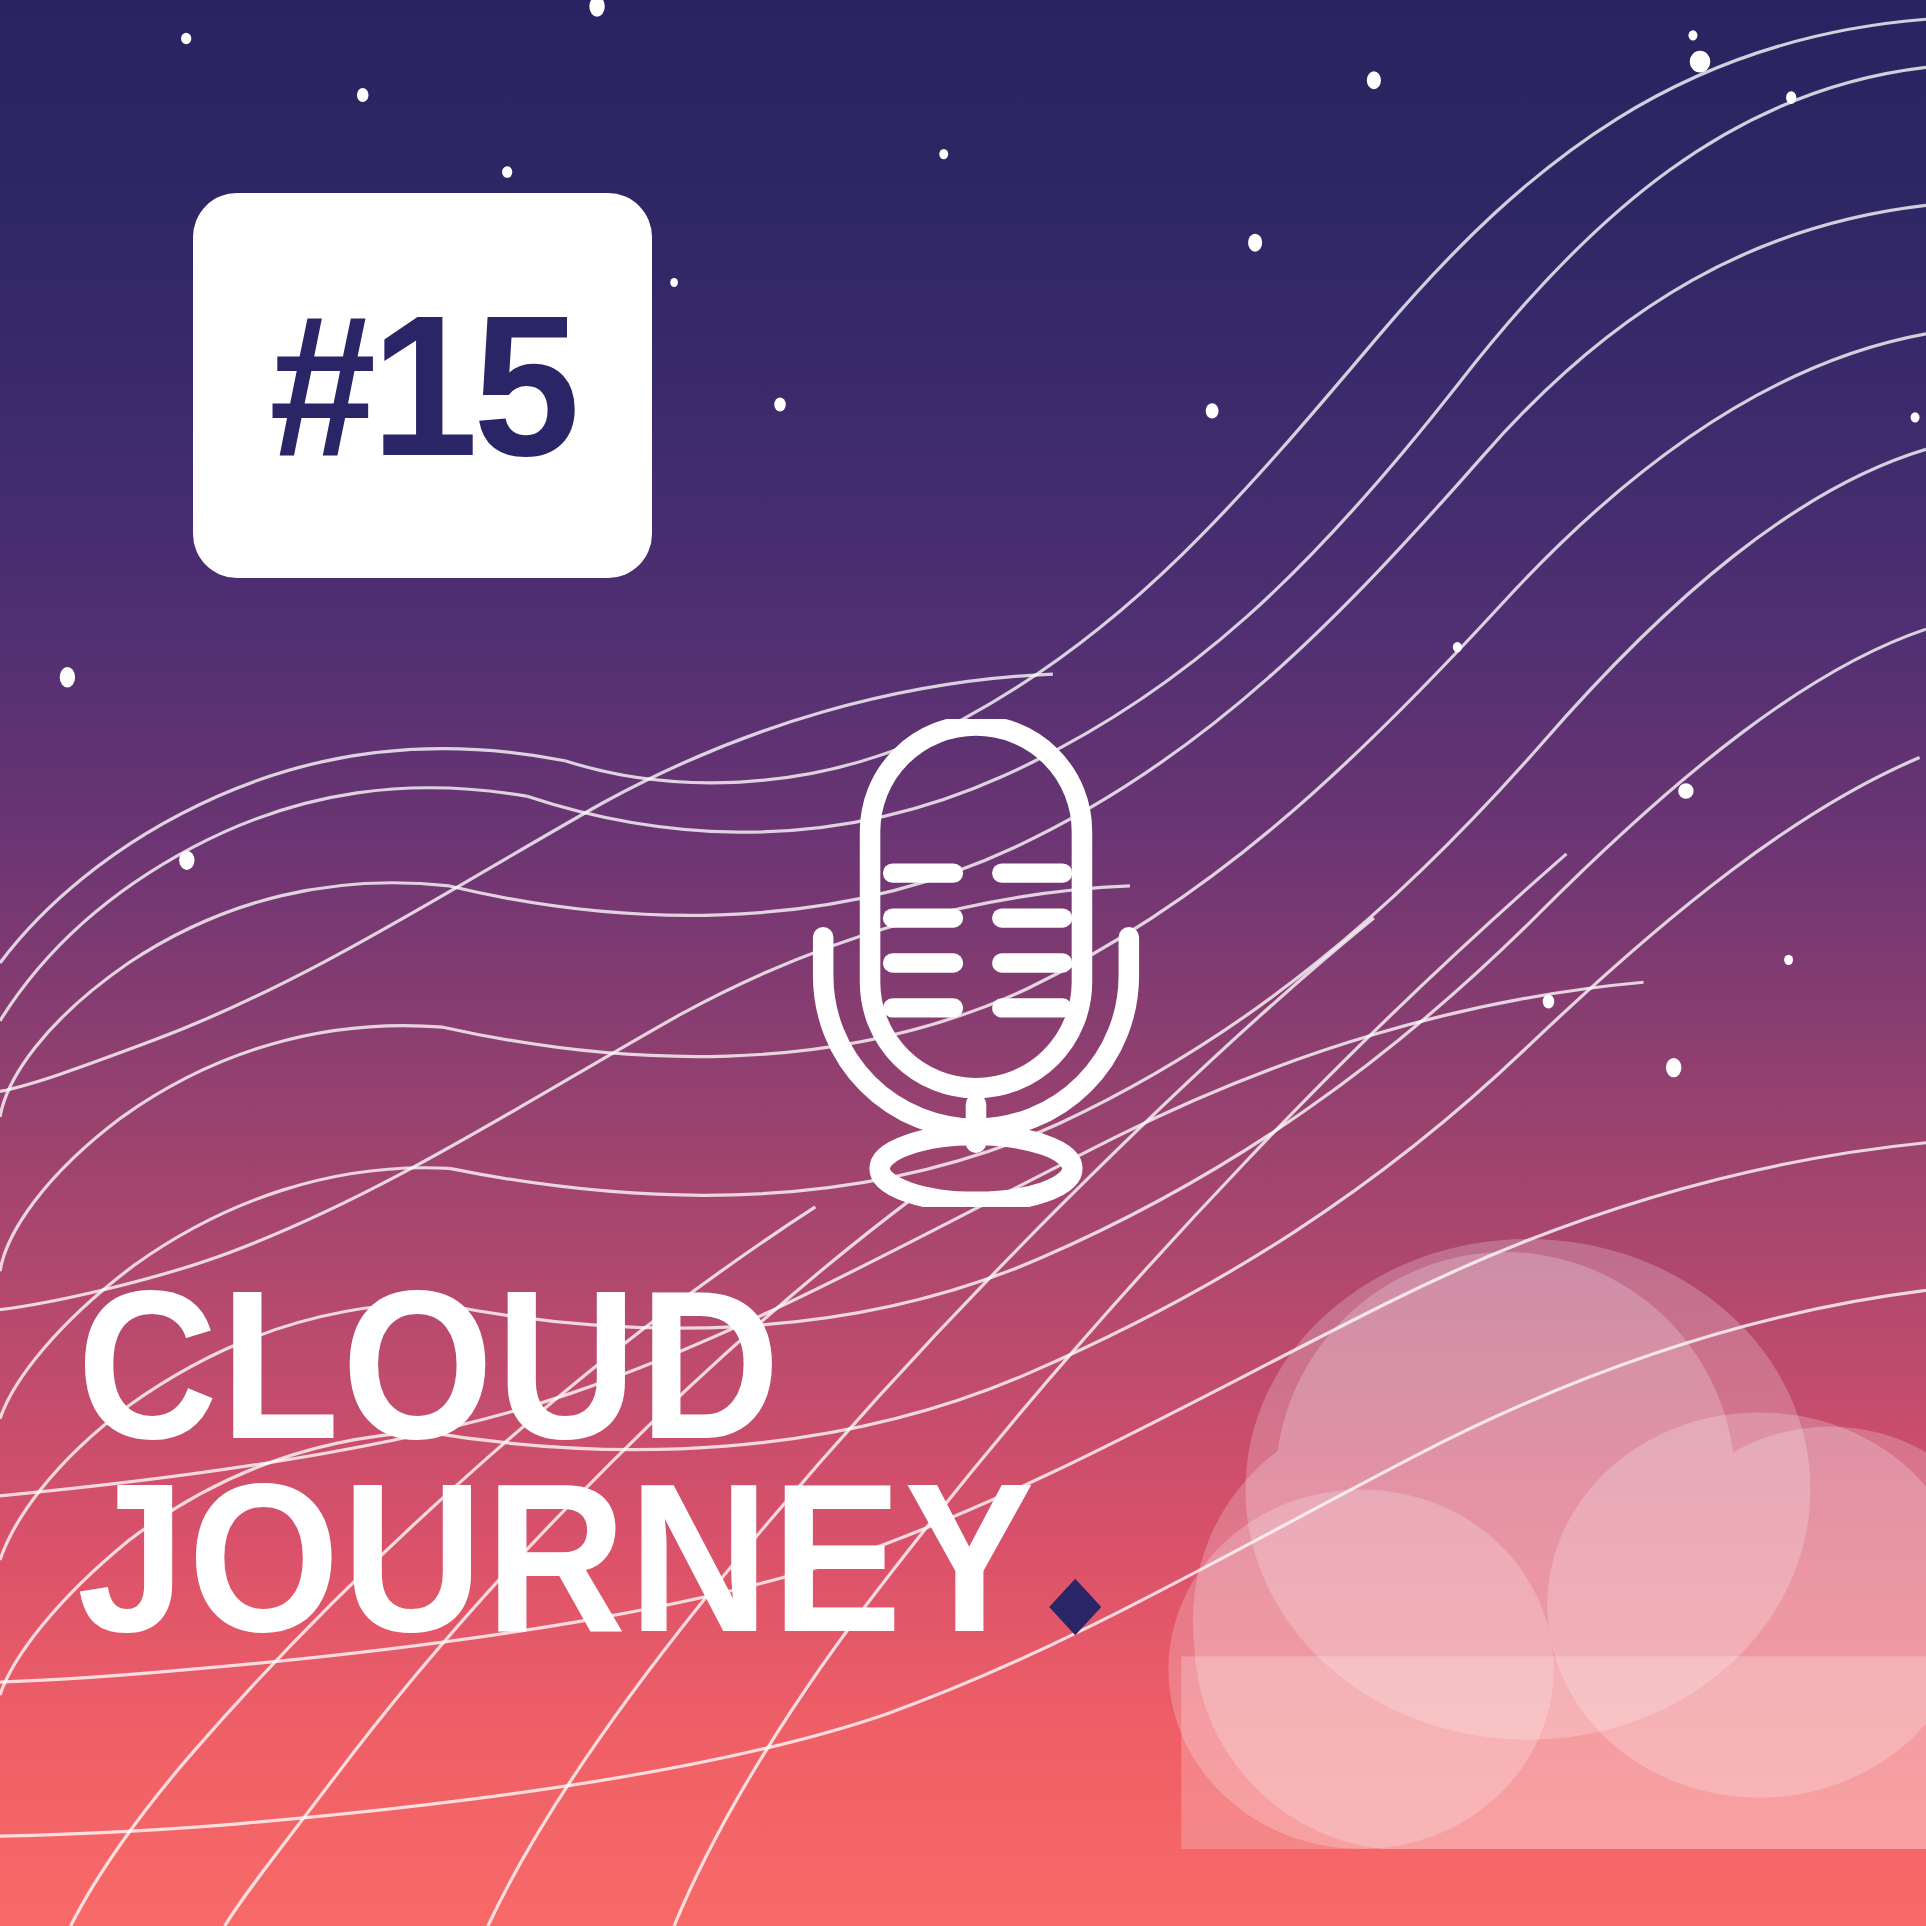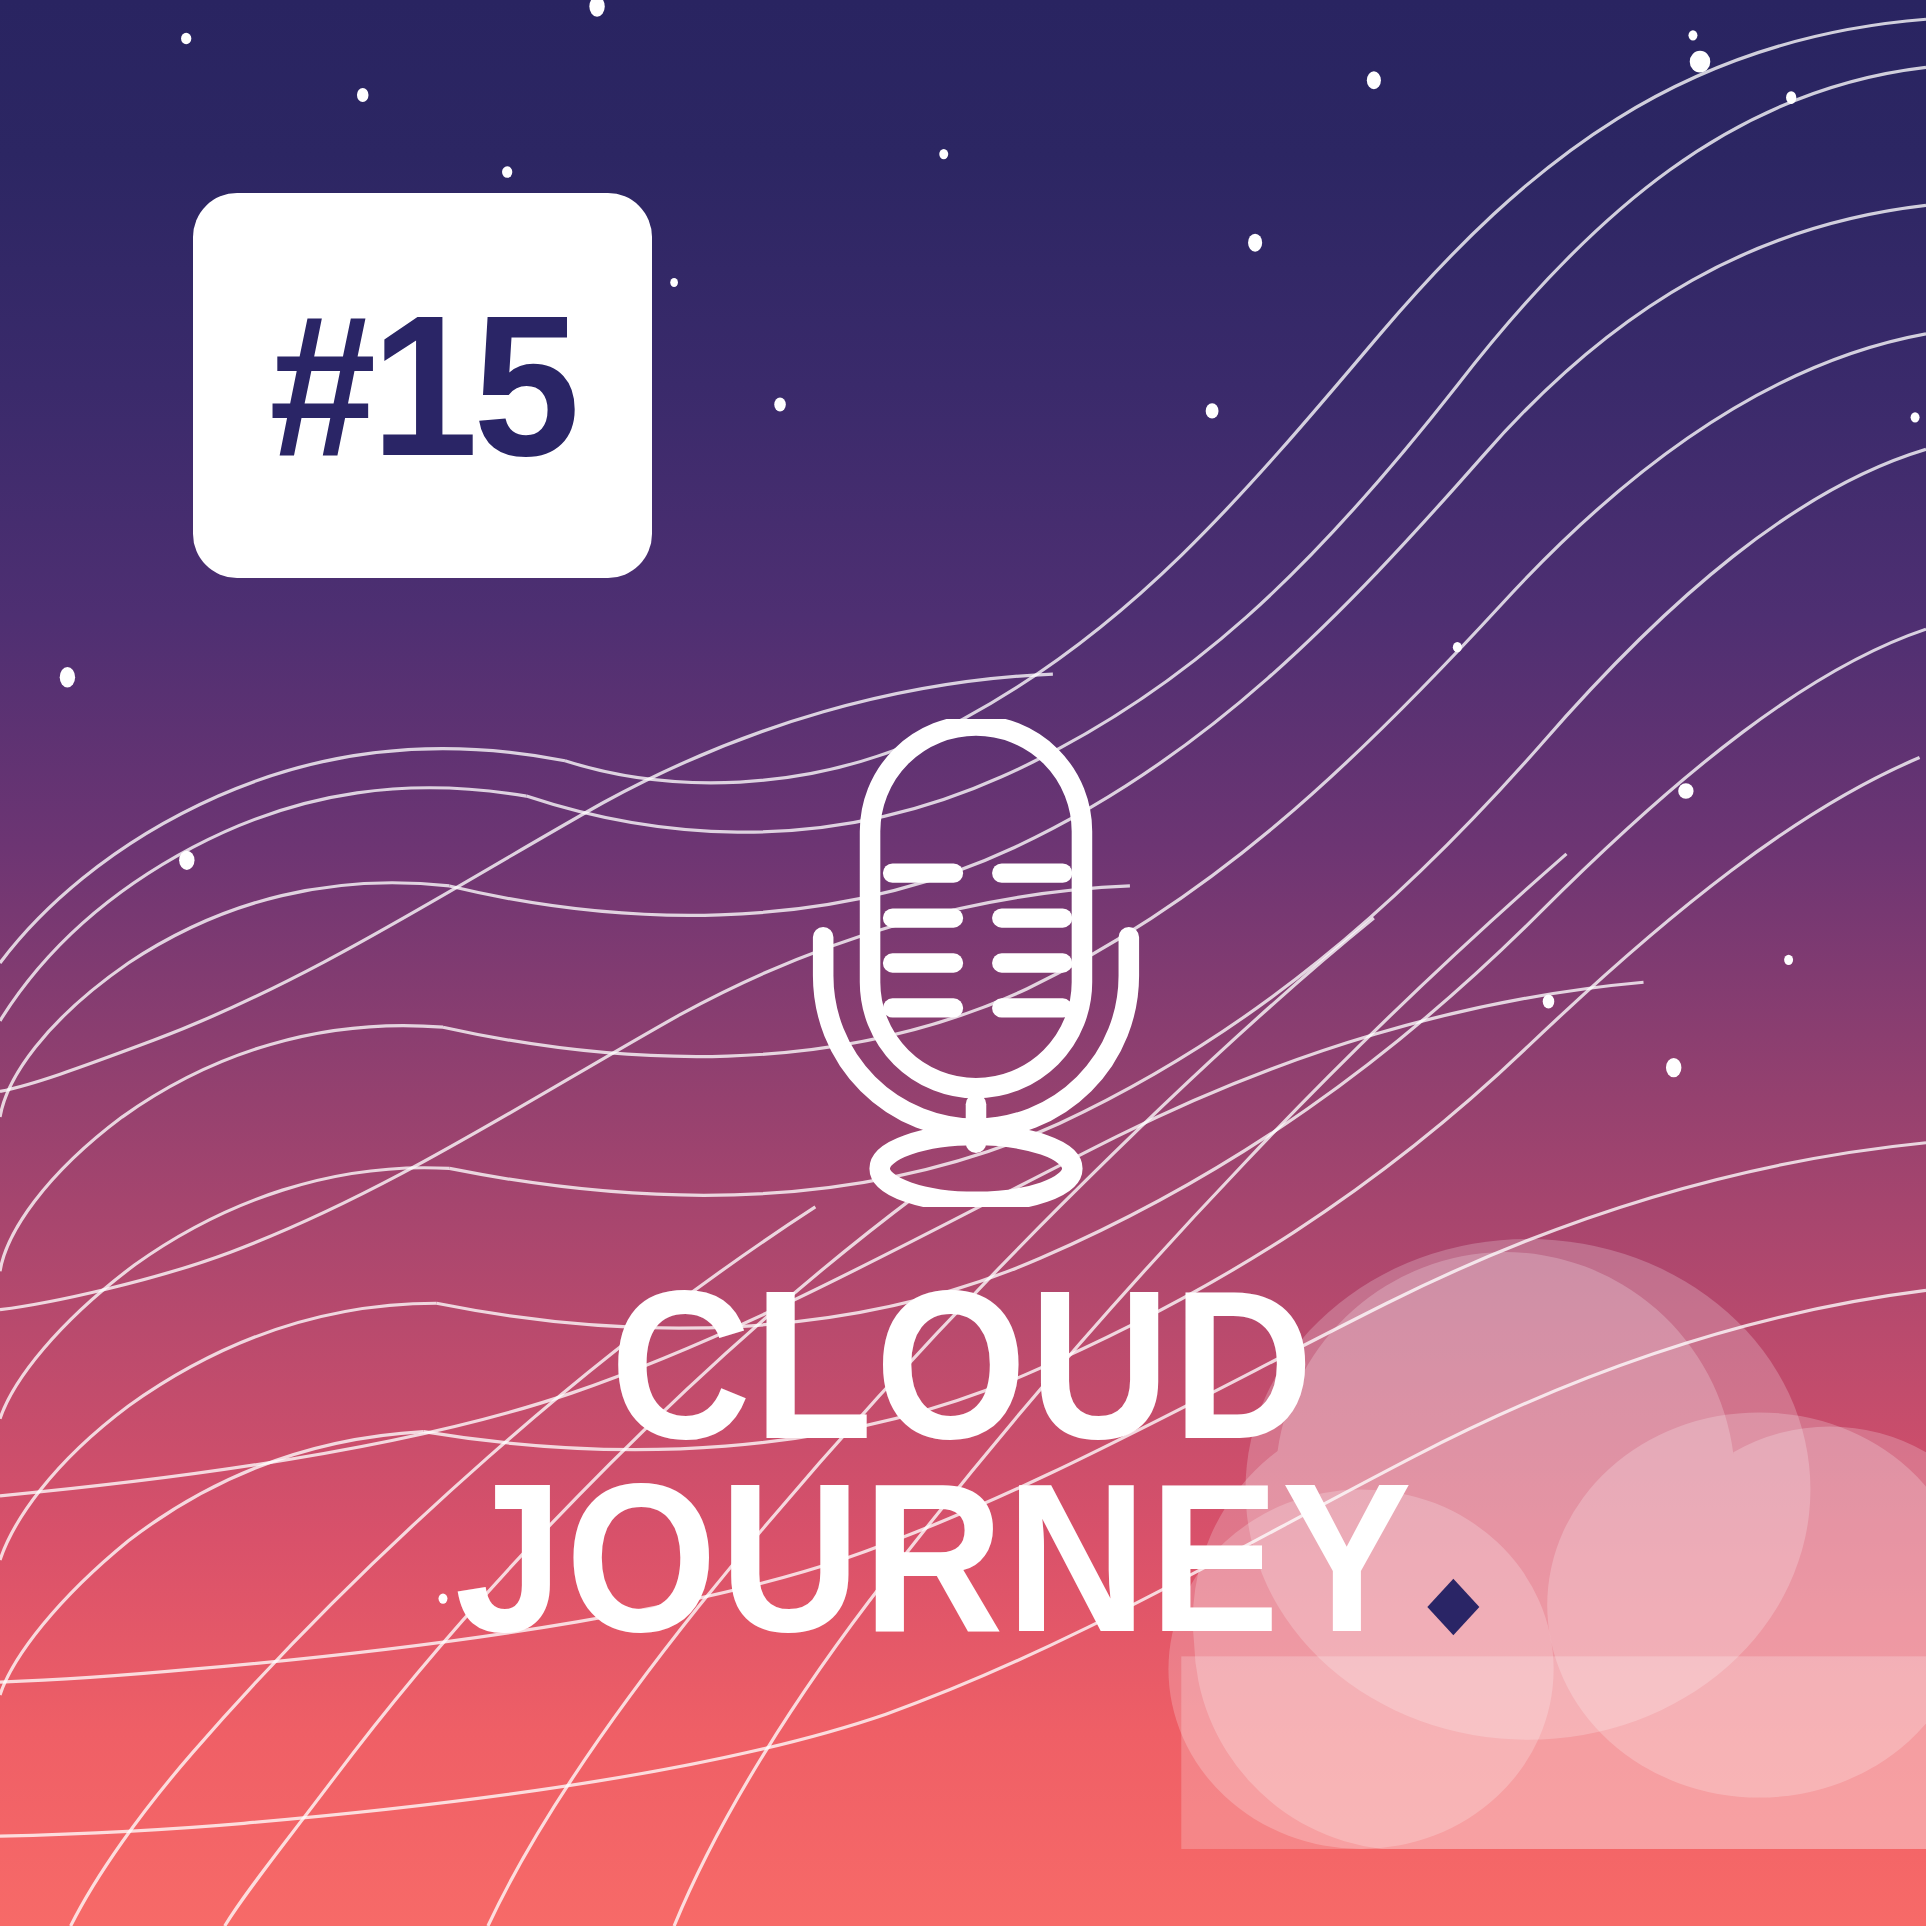--- a/index.html
+++ b/index.html
@@ -65,21 +65,21 @@
     width: 360px;
     height: 488px;
   }
 
   
   .title-block {
     position: absolute;
     left: 0;
     top: 1278px;
     width: 1926px;
-    text-align: center;
+    text-align: left;
     color: #ffffff;
   }
   .title-line {
     display: block;
     font-weight: 700;
     font-size: 212px;
     line-height: 0.82;
     letter-spacing: 2.6px;
     transform: scaleX(0.92);
     white-space: nowrap;

